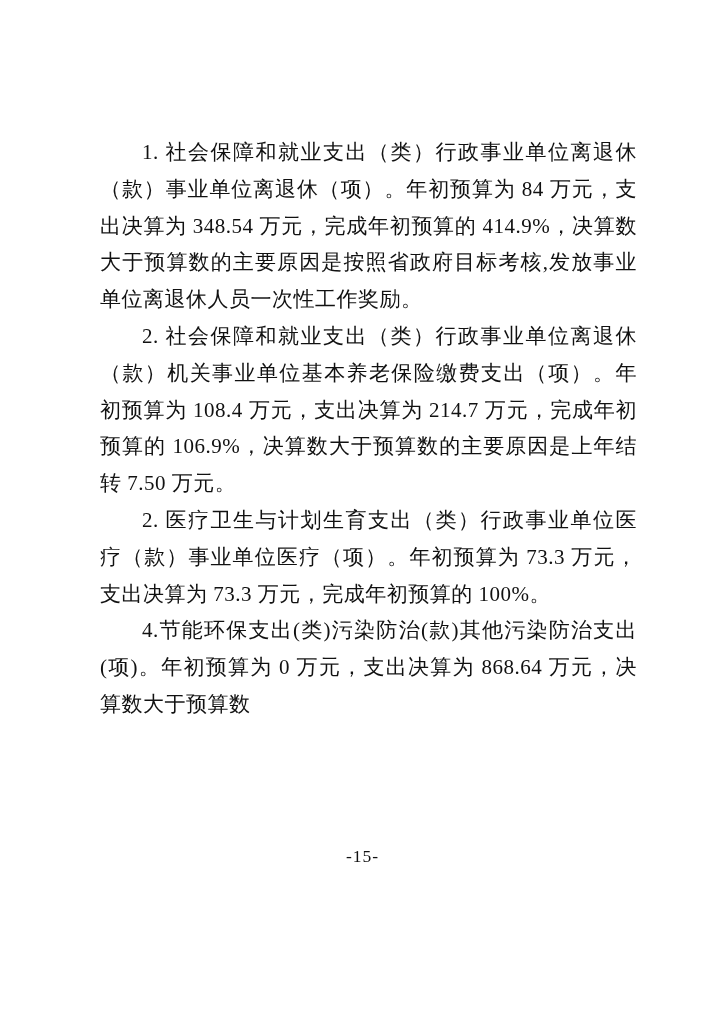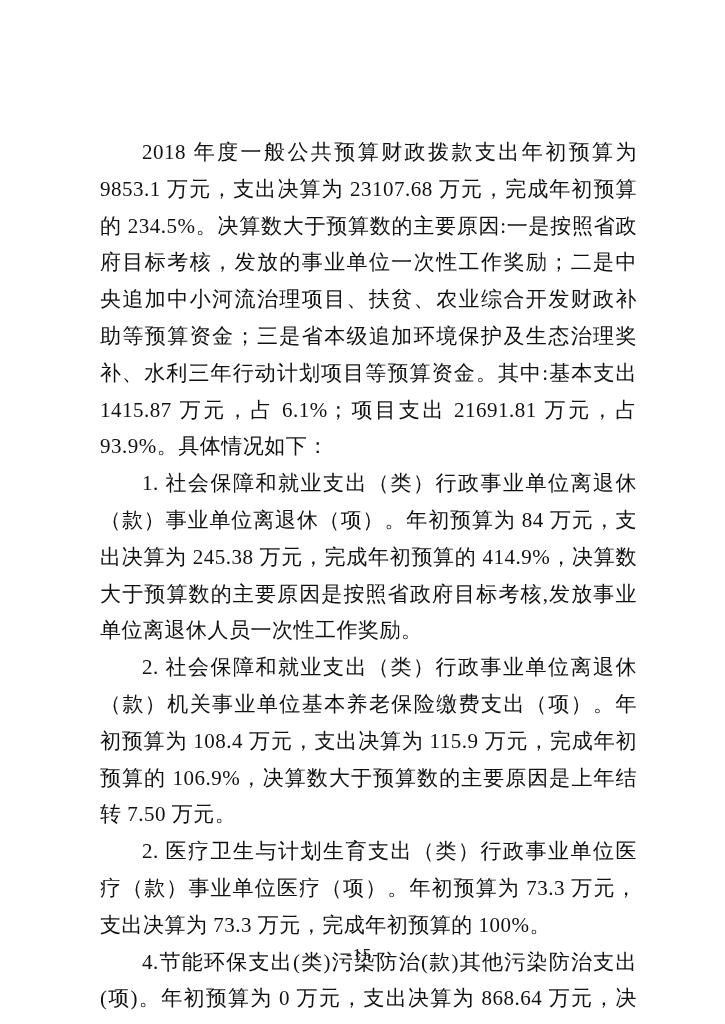--- a/index.html
+++ b/index.html
@@ -36,32 +36,31 @@
   .run-bold {
     font-weight: normal;
   }
   .run-normal {
     font-weight: normal;
   }
   .page-footer {
     position: absolute;
     left: 0;
     right: 0;
-    top: 944px;
+    top: 846px;
     text-align: center;
     font-size: 17.5px;
     letter-spacing: 1px;
     color: #111111;
   }
 </style>
 </head>
 <body>
 
 <div class="page">
   <div class="doc-body" id="doc-body">
-      <p><span class="run-normal">2018 年度一般公共预算财政拨款支出年初预算为 9853.1 万元，支出决算为 23107.68 万元，完成年初预算的 234.5%。决算数大于预算数的主要原因:一是按照省政府目标考核，发放的事业单位一次性工作奖励；二是中央追加中小河流治理项目、扶贫、农业综合开发财政补助等预算资金；三是省本级追加环境保护及生态治理奖补、水利三年行动计划项目等预算资金。其中:基本支出 1415.87 万元，占 6.1%；项目支出 21691.81 万元，占 93.9%。具体情况如下：</span></p>
-      <p><span class="run-bold">1. 社会保障和就业支出（类）行政事业单位离退休（款）事业单位离退休（项）。</span><span class="run-normal">年初预算为 84 万元，支出决算为 245.38 万元，完成年初预算的 414.9%，决算数大于预算数的主要原因是按照省政府目标考核,发放事业单位离退休人员一次性工作奖励。</span></p>
-      <p><span class="run-bold">2. 社会保障和就业支出（类）行政事业单位离退休（款）机关事业单位基本养老保险缴费支出（项）。</span><span class="run-normal">年初预算为 108.4 万元，支出决算为 115.9 万元，完成年初预算的 106.9%，决算数大于预算数的主要原因是上年结转 7.50 万元。</span></p>
+      <p><span class="run-bold">1. 社会保障和就业支出（类）行政事业单位离退休（款）事业单位离退休（项）。</span><span class="run-normal">年初预算为 84 万元，支出决算为 348.54 万元，完成年初预算的 414.9%，决算数大于预算数的主要原因是按照省政府目标考核,发放事业单位离退休人员一次性工作奖励。</span></p>
+      <p><span class="run-bold">2. 社会保障和就业支出（类）行政事业单位离退休（款）机关事业单位基本养老保险缴费支出（项）。</span><span class="run-normal">年初预算为 108.4 万元，支出决算为 214.7 万元，完成年初预算的 106.9%，决算数大于预算数的主要原因是上年结转 7.50 万元。</span></p>
       <p><span class="run-bold">2. 医疗卫生与计划生育支出（类）行政事业单位医疗（款）事业单位医疗（项）。</span><span class="run-normal">年初预算为 73.3 万元，支出决算为 73.3 万元，完成年初预算的 100%。</span></p>
       <p><span class="run-bold">4.节能环保支出(类)污染防治(款)其他污染防治支出(项)。</span><span class="run-normal">年初预算为 0 万元，支出决算为 868.64 万元，决算数大于预算数</span></p>
     </div>
   <div class="page-footer">-15-</div>
 </div>
 
 </body></html>

